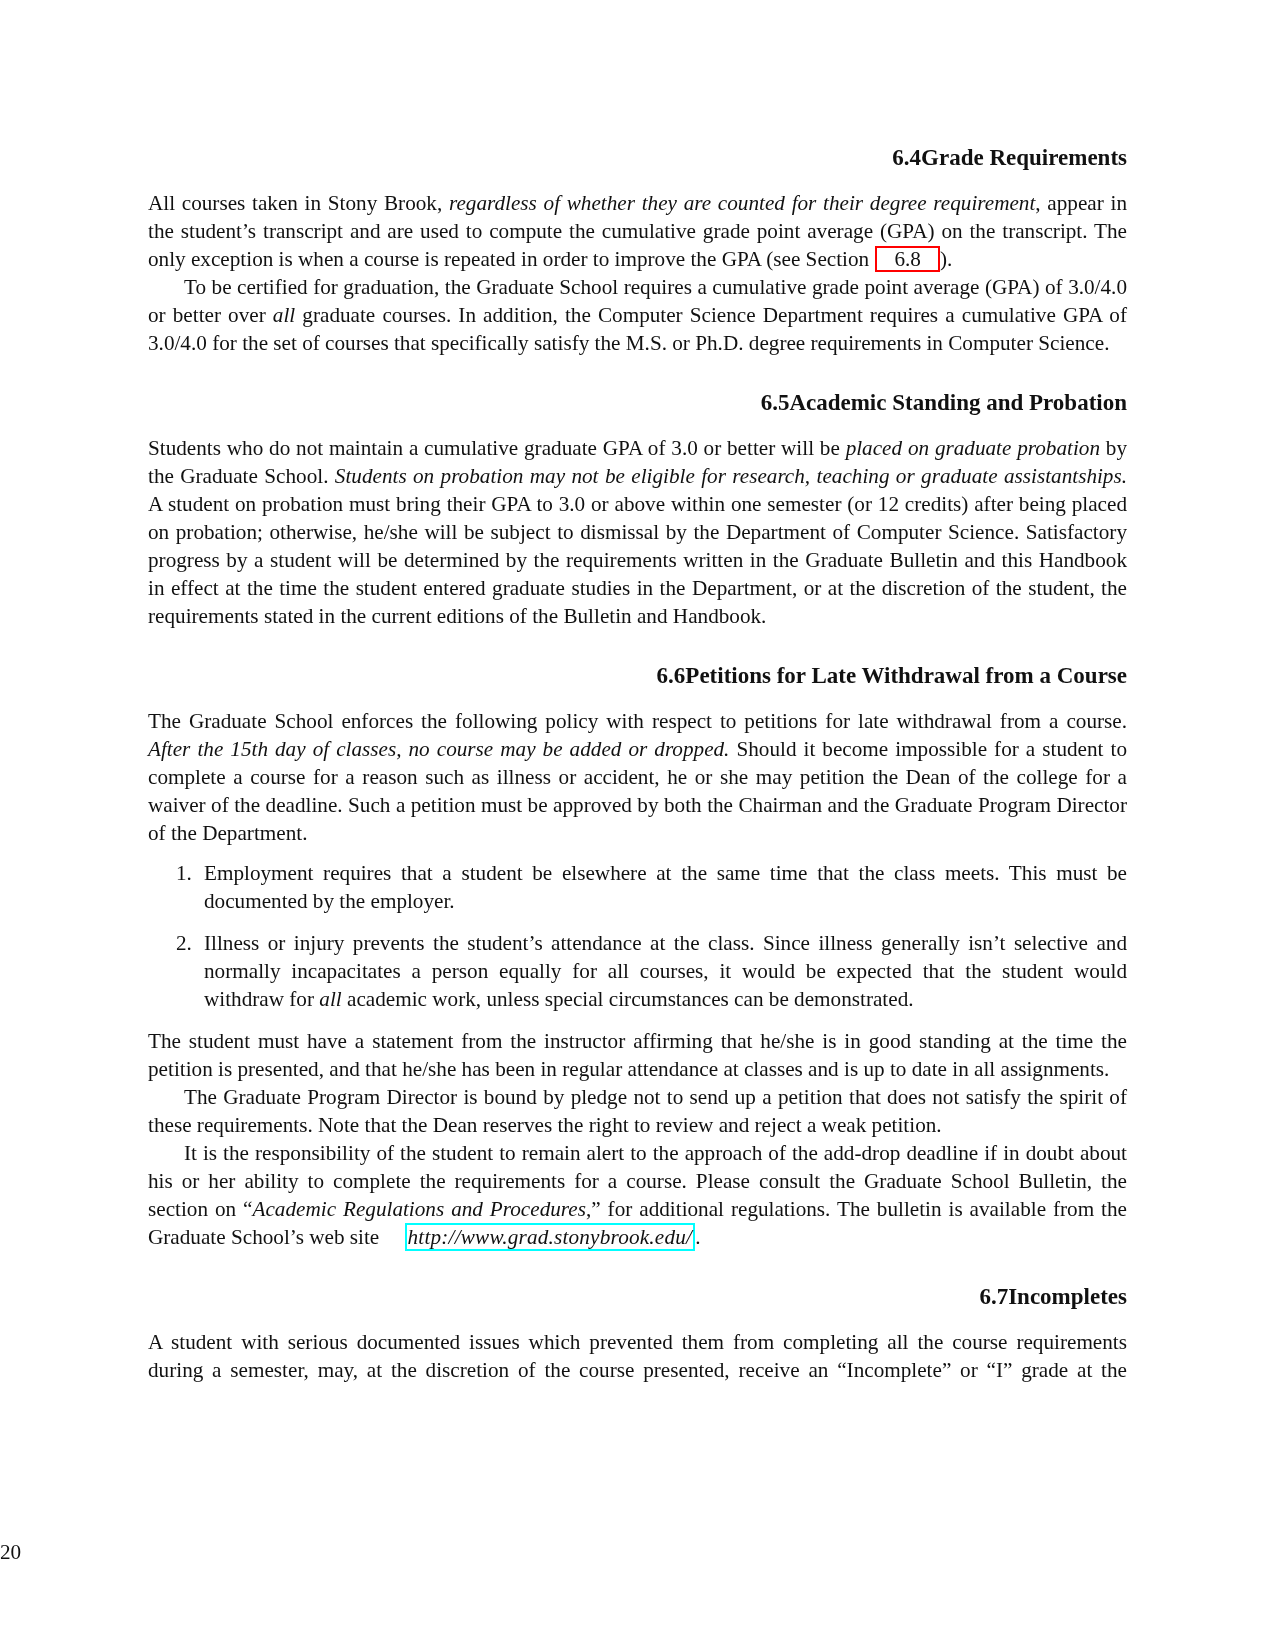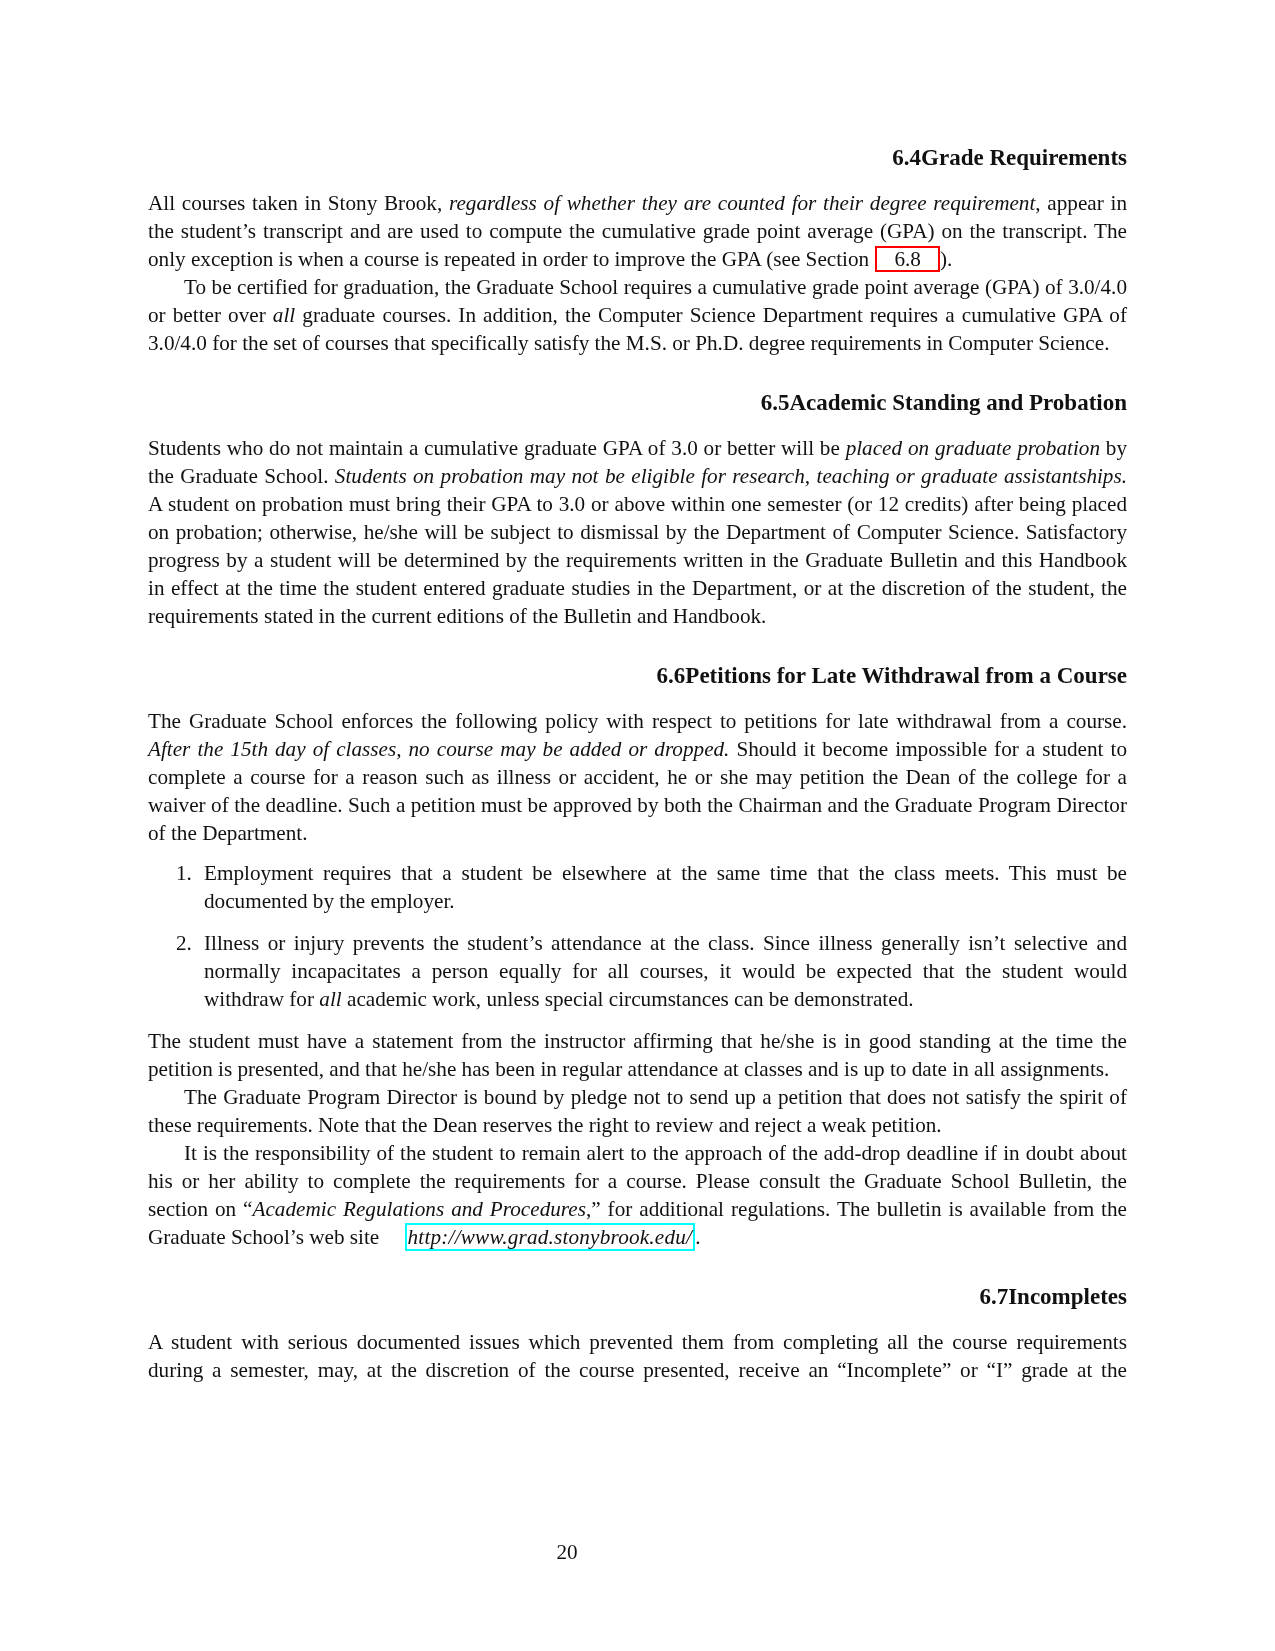--- a/index.html
+++ b/index.html
@@ -85,21 +85,20 @@
     ol.conditions li .marker {
       position: absolute;
       left: 28px;
       top: 0;
     }
     .page-number {
       position: absolute;
       top: 1538px;
       left: 0;
       width: 1134px;
-      text-align: center;
       font-size: 21.2px;
       line-height: 28px;
     }
   </style>
 </head>
 <body>
 
 <div class="page">
 
   <div class="section-block">

